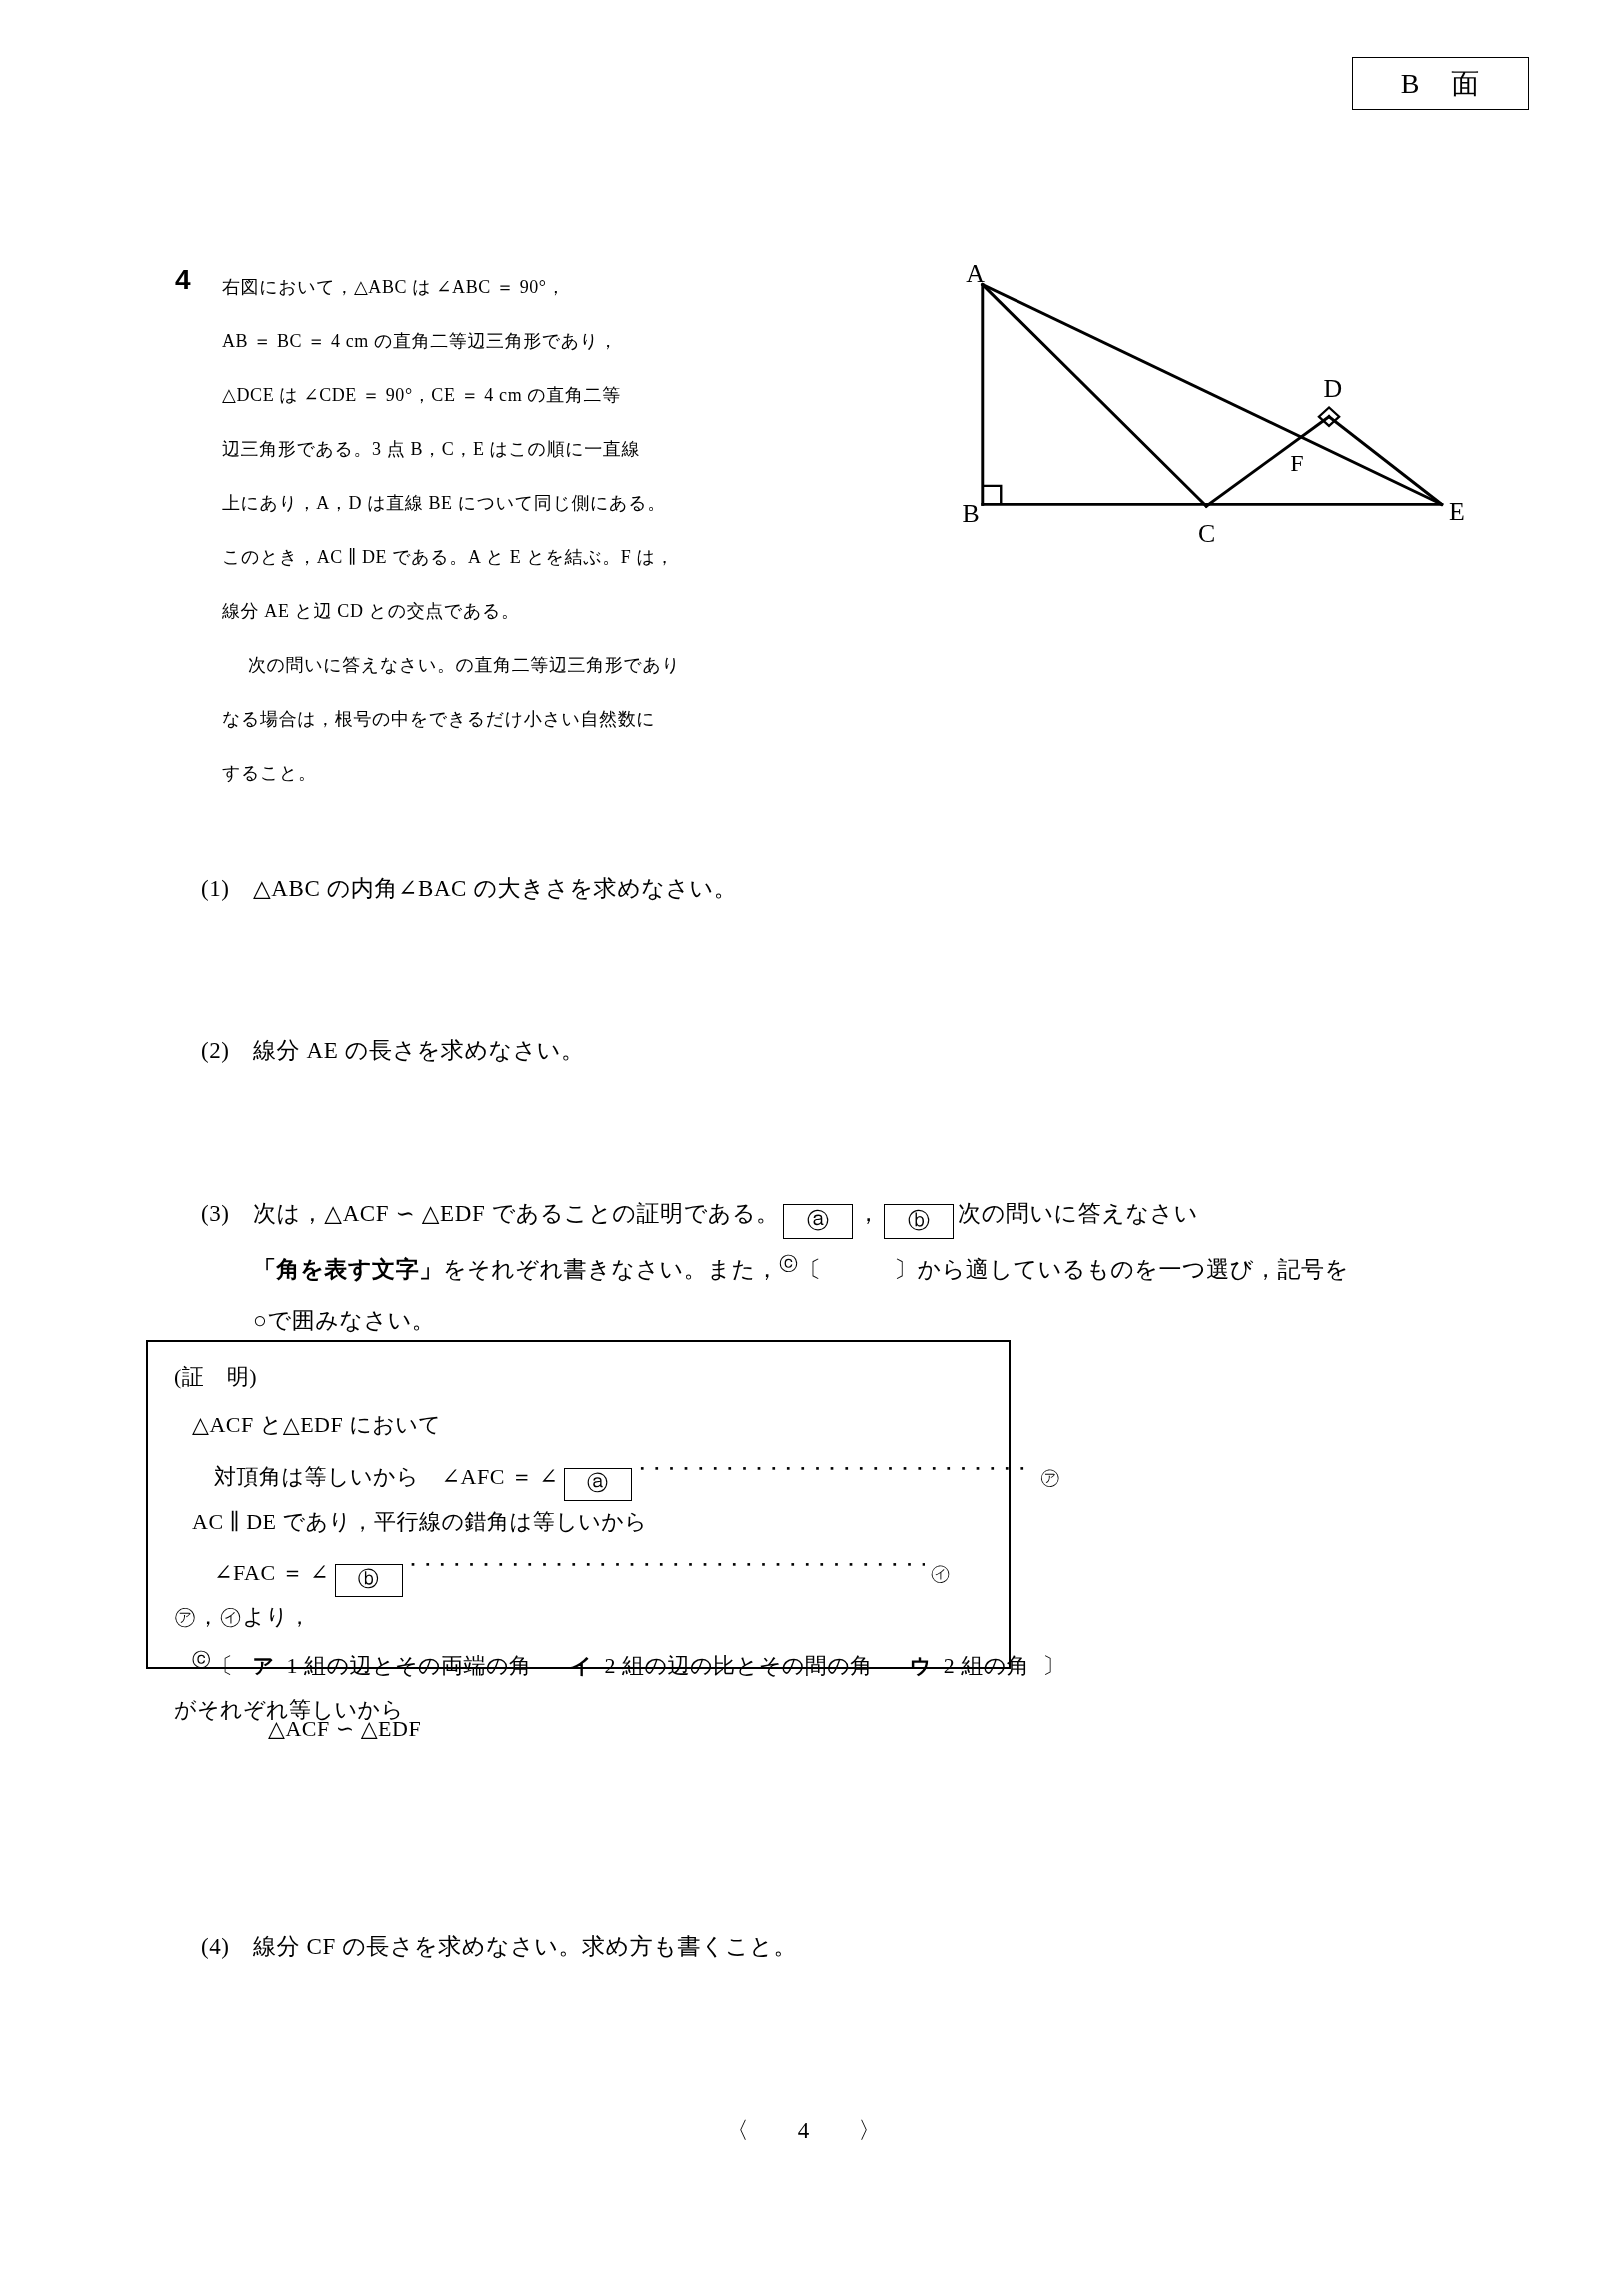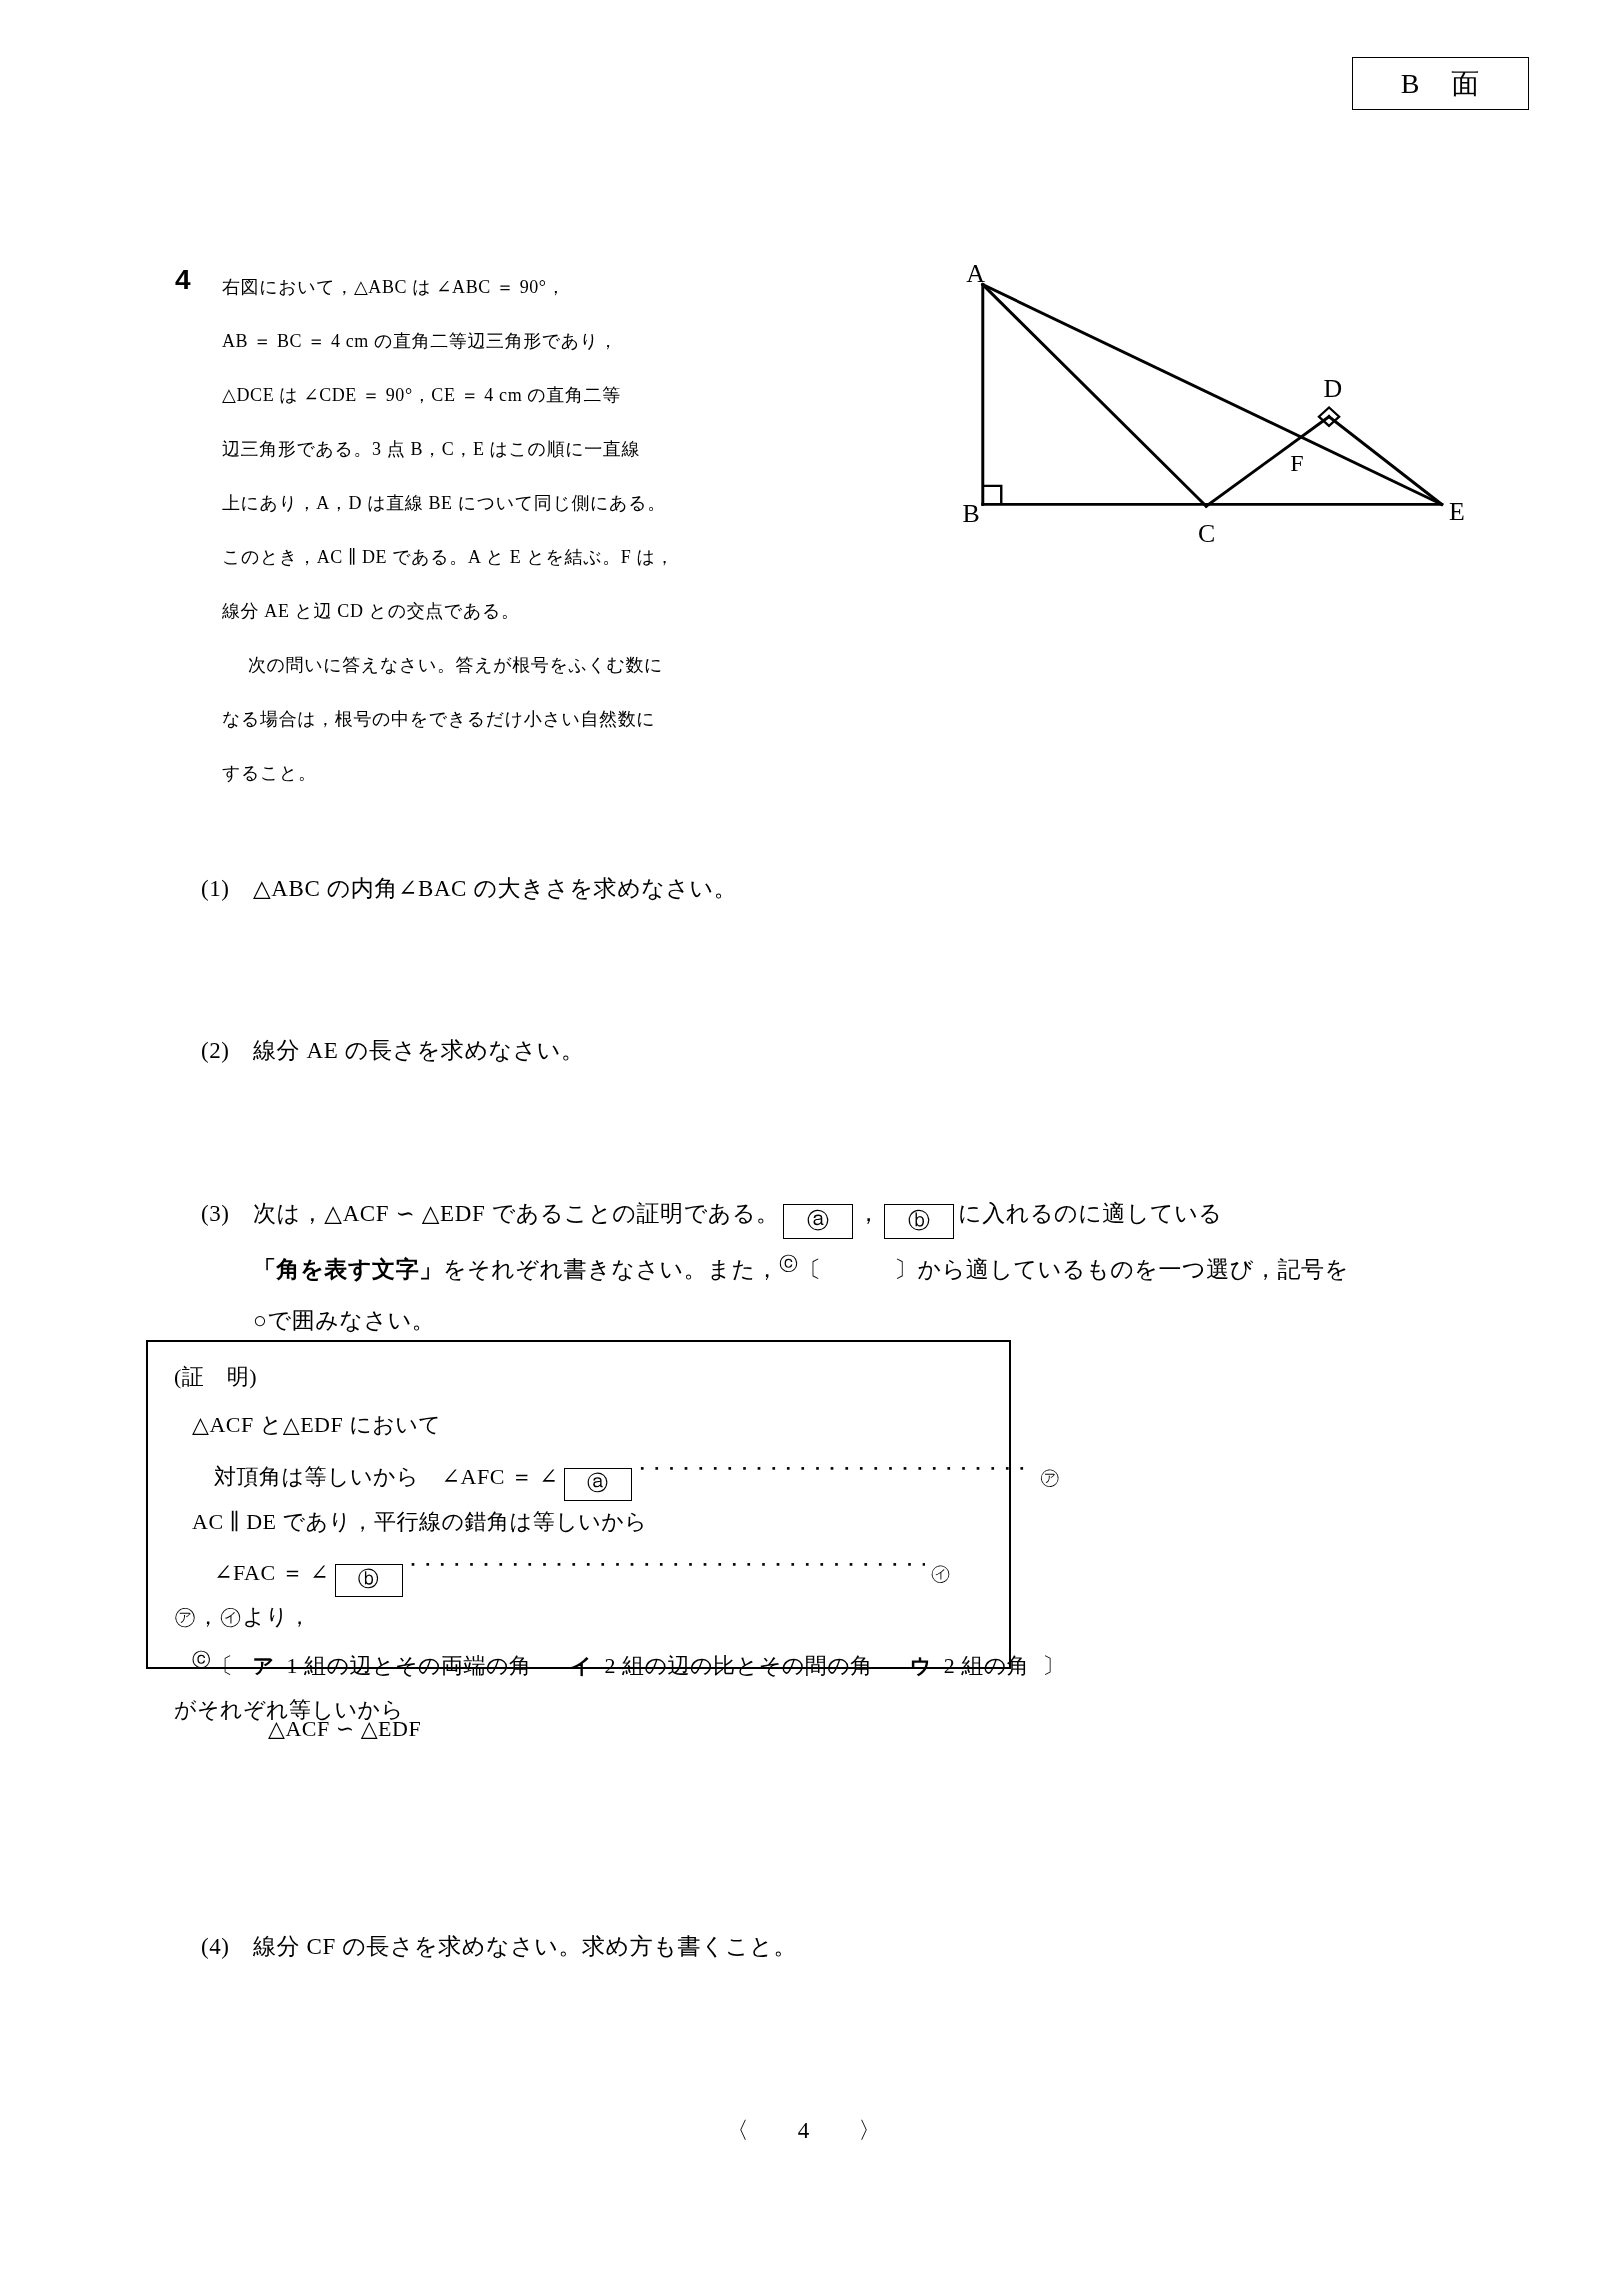--- a/index.html
+++ b/index.html
@@ -193,21 +193,21 @@
 <div class="problem-number">4</div>
 
 <div class="problem-body">
   <p>右図において，△ABC は ∠ABC ＝ 90°，</p>
   <p>AB ＝ BC ＝ 4 cm の直角二等辺三角形であり，</p>
   <p>△DCE は ∠CDE ＝ 90°，CE ＝ 4 cm の直角二等</p>
   <p>辺三角形である。3 点 B，C，E はこの順に一直線</p>
   <p>上にあり，A，D は直線 BE について同じ側にある。</p>
   <p>このとき，AC ∥ DE である。A と E とを結ぶ。F は，</p>
   <p>線分 AE と辺 CD との交点である。</p>
-  <p class="indent">次の問いに答えなさい。答えが根号をふくむ数に</p>
+  <p class="indent">次の問いに答えなさい。の直角二等辺三角形であり</p>
   <p>なる場合は，根号の中をできるだけ小さい自然数に</p>
   <p>すること。</p>
 </div>
 
 <div class="diagram">
   <svg width="554" height="305" viewBox="0 0 600 330" xmlns="http://www.w3.org/2000/svg">
 
     <g stroke="#000" stroke-width="3.2" fill="none" stroke-linejoin="miter" stroke-linecap="square">
 
       <line x1="55" y1="33" x2="55" y2="271"></line>
@@ -238,21 +238,21 @@
 
 <div class="question q1">
   <span class="q-label">(1)</span><span>△ABC の内角∠BAC の大きさを求めなさい。</span>
 </div>
 
 <div class="question q2">
   <span class="q-label">(2)</span><span>線分 AE の長さを求めなさい。</span>
 </div>
 
 <div class="question q3">
-  <span class="q-label">(3)</span><span>次は，△ACF ∽ △EDF であることの証明である。</span><span class="answer-box">ⓐ</span><span>，</span><span class="answer-box">ⓑ</span><span>に入れるのに適している</span>
+  <span class="q-label">(3)</span><span>次は，△ACF ∽ △EDF であることの証明である。</span><span class="answer-box">ⓐ</span><span>，</span><span class="answer-box">ⓑ</span><span>次の問いに答えなさい</span>
 
   <span class="line2">
     <span class="bold-quote">「角を表す文字」</span><span>をそれぞれ書きなさい。また，</span><span class="circ-mark">ⓒ</span><span>〔</span><span class="paren-slot"></span><span>〕から適しているものを一つ選び，記号を</span>
   </span>
 
   <span class="line3">○で囲みなさい。</span>
 </div>
 
 <div class="proof-box">
   <div class="proof-inner">

